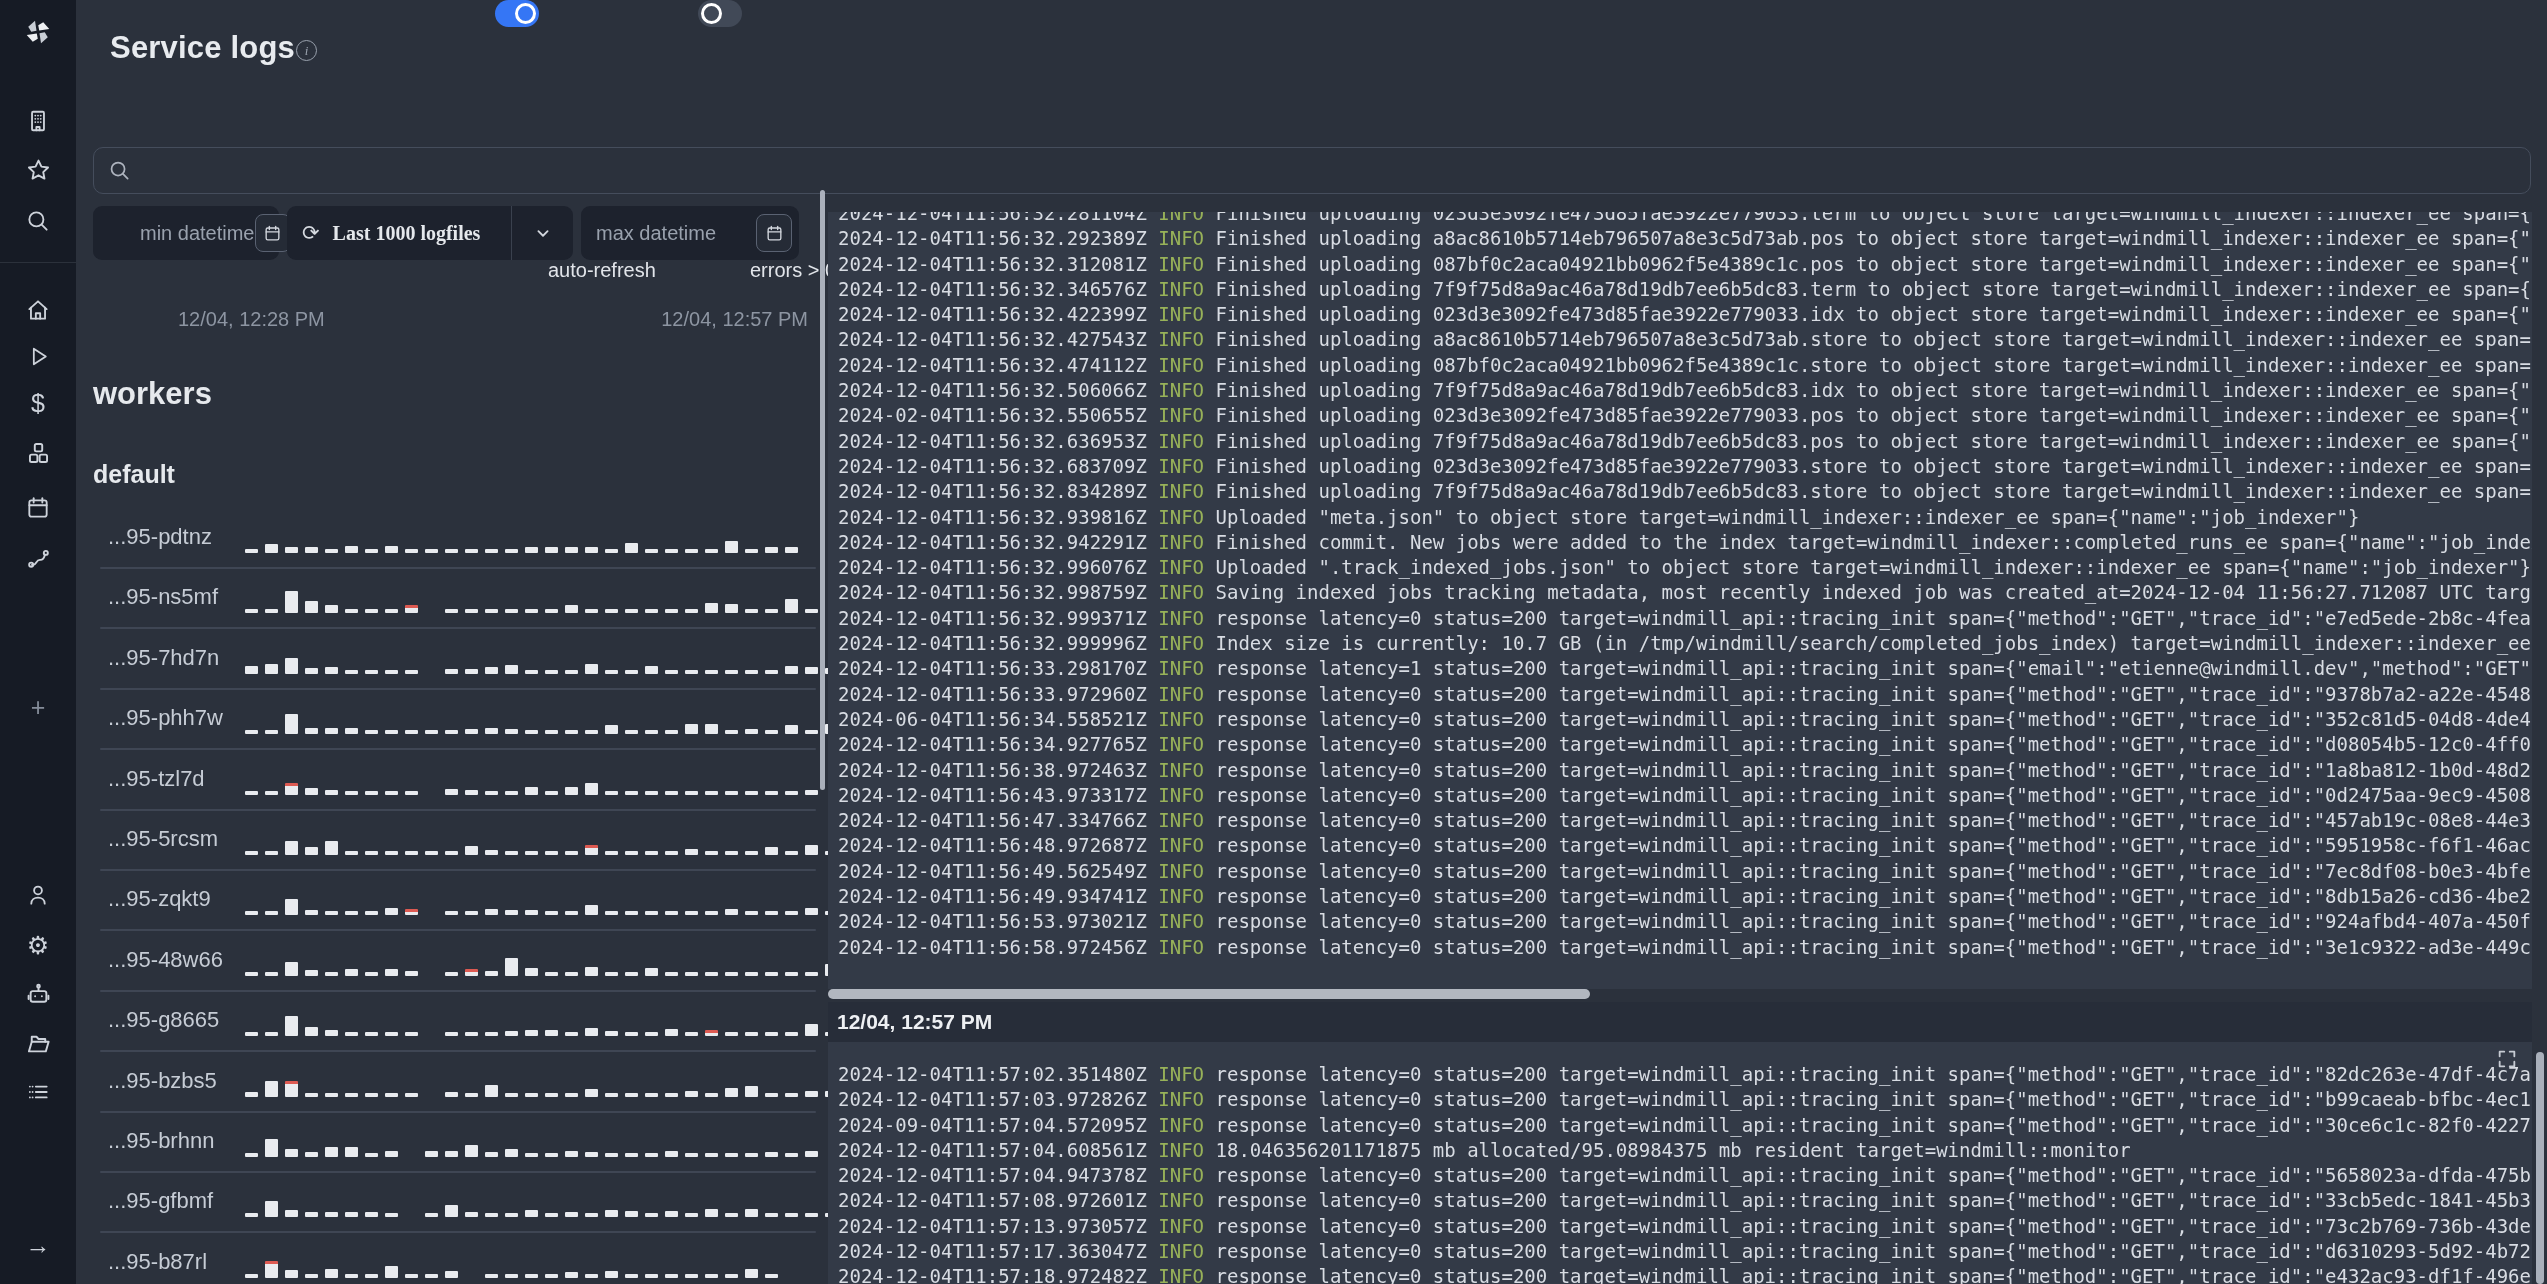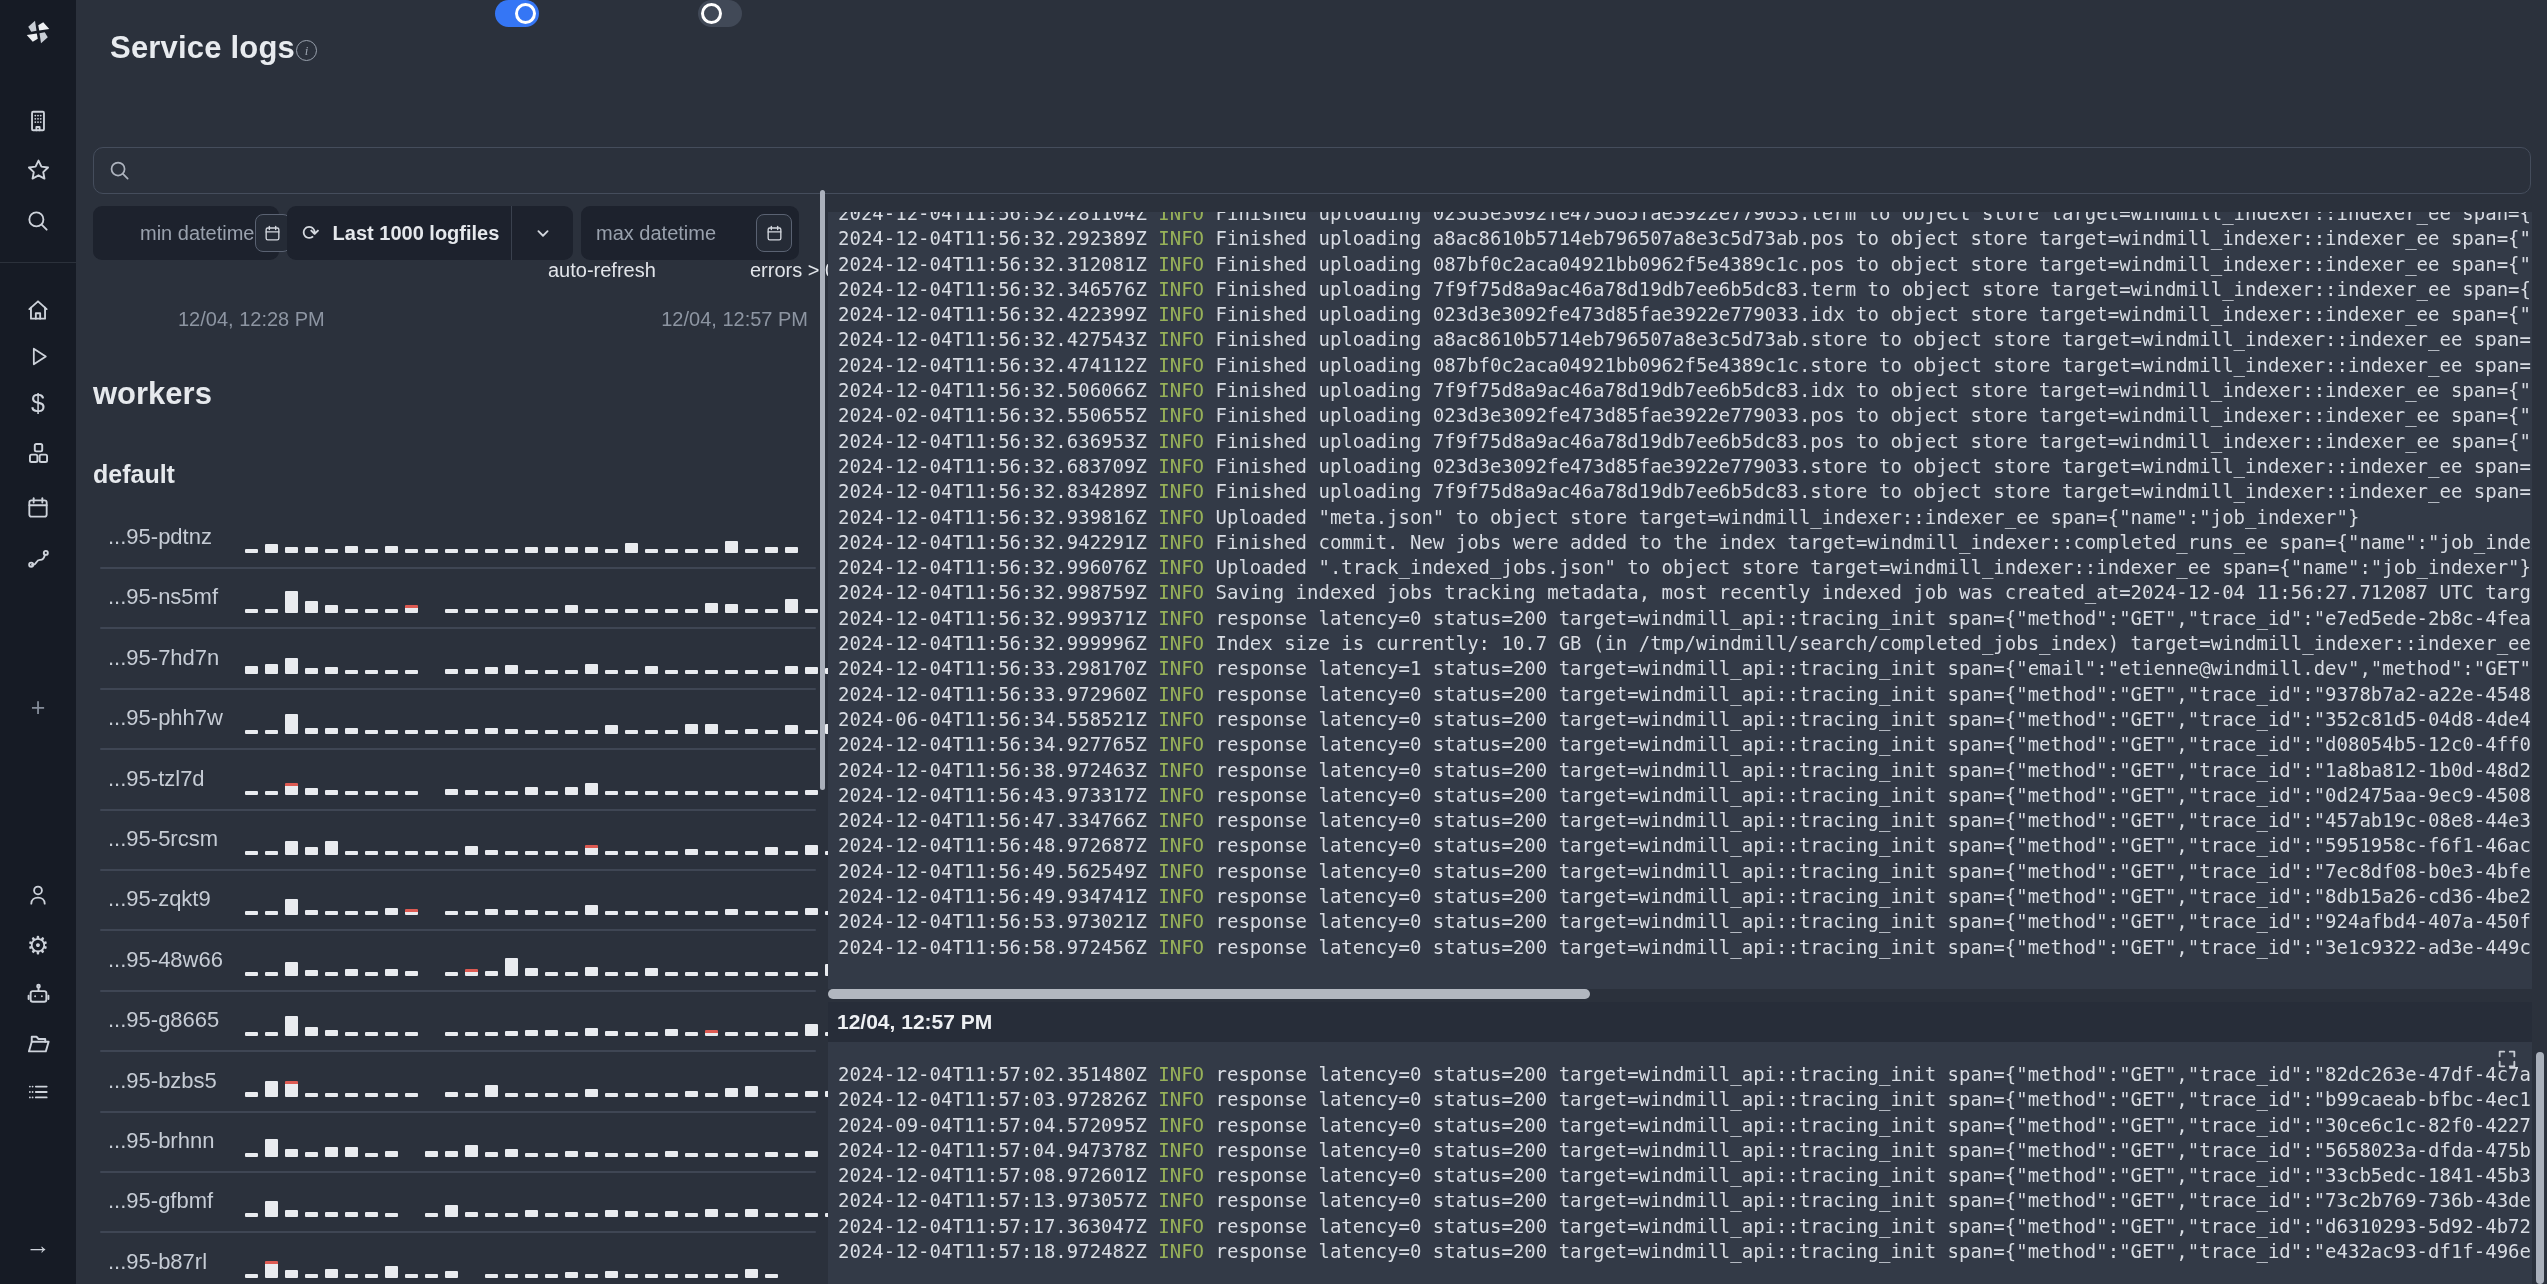--- a/index.html
+++ b/index.html
@@ -22,21 +22,21 @@
              color:#9aa2ae; font-size:13px; display:flex; align-items:center; justify-content:center; font-family:"Liberation Serif",serif; font-style:italic; }
 
   
   .searchbar { position:absolute; left:93px; top:147px; width:2438px; height:47px; border:1.5px solid #454d5c; border-radius:10px; display:flex; align-items:center; }
   .searchbar svg { margin-left:14px; stroke:#aeb4bf; fill:none; stroke-width:1.8; stroke-linecap:round; }
   .searchbar input { flex:1; background:transparent; border:none; outline:none; color:#e6e9ed; font-size:20px; padding:0 12px; font-family:"Liberation Sans",sans-serif; }
 
   
   .chip { position:absolute; top:206px; height:54px; background:#1d222d; border-radius:9px; display:flex; align-items:center; }
   .chip .lbl { font-size:20px; color:#99a1ad; padding-left:15px; white-space:nowrap; }
-  .chip .lbl.strong { color:#e5e8ec; font-weight:600; }
+  .chip .lbl.strong { color:#e5e8ec; font-weight:600;font-family:Liberation Serif, serif; }
   .cal-btn { width:36px; height:38px; border:1.5px solid #5a6272; border-radius:8px; background:#252b36; display:flex; align-items:center; justify-content:center; margin-left:auto; margin-right:7px; cursor:pointer; flex:none; }
   .cal-btn svg { stroke:#d3d7de; fill:none; stroke-width:1.7; stroke-linecap:round; }
   #chip-min { left:93px;  width:186px;padding-left:32px; }
   #chip-log { left:287px; width:286px; }
   #chip-max { left:581px; width:218px; }
   .refresh-g { color:#d6dae0; font-size:21px; margin-left:15px; margin-right:-2px; }
   .chev-sec { margin-left:auto; height:100%; width:62px; border-left:1.5px solid #3a414e; display:flex; align-items:center; justify-content:center; cursor:pointer; }
   .chev-sec svg { stroke:#d3d7de; fill:none; stroke-width:2; stroke-linecap:round; stroke-linejoin:round; }
   .toggle { position:absolute; width:44px; height:27px; border-radius:14px; cursor:pointer; }
   .toggle .knob { position:absolute; top:3px; width:21px; height:21px; border-radius:50%; border:3.5px solid #fff; }
@@ -741,20 +741,21 @@
       <div class="logline"><span class="ts">2024-12-04T11:56:58.972456Z </span><span class="lvl">INFO</span><span class="msg"> response latency=0 status=200 target=windmill_api::tracing_init span={"method":"GET","trace_id":"3e1c9322-ad3e-449c-8</span></div>
     </div>
   <div class="hscroll"></div>
   <div class="divider">
     <span>12/04, 12:57 PM</span>
   </div>
   <div class="logbox" id="log-bottom">
       <div class="logline"><span class="ts">2024-12-04T11:57:02.351480Z </span><span class="lvl">INFO</span><span class="msg"> response latency=0 status=200 target=windmill_api::tracing_init span={"method":"GET","trace_id":"82dc263e-47df-4c7a-b</span></div>
       <div class="logline"><span class="ts">2024-12-04T11:57:03.972826Z </span><span class="lvl">INFO</span><span class="msg"> response latency=0 status=200 target=windmill_api::tracing_init span={"method":"GET","trace_id":"b99caeab-bfbc-4ec1-8</span></div>
       <div class="logline"><span class="ts">2024-09-04T11:57:04.572095Z </span><span class="lvl">INFO</span><span class="msg"> response latency=0 status=200 target=windmill_api::tracing_init span={"method":"GET","trace_id":"30ce6c1c-82f0-4227-9</span></div>
+      <div class="logline"><span class="ts">2024-12-04T11:57:04.608561Z </span><span class="lvl">INFO</span><span class="msg"> 18.046356201171875 mb allocated/95.08984375 mb resident target=windmill::monitor</span></div>
       <div class="logline"><span class="ts">2024-12-04T11:57:04.947378Z </span><span class="lvl">INFO</span><span class="msg"> response latency=0 status=200 target=windmill_api::tracing_init span={"method":"GET","trace_id":"5658023a-dfda-475b-9</span></div>
       <div class="logline"><span class="ts">2024-12-04T11:57:08.972601Z </span><span class="lvl">INFO</span><span class="msg"> response latency=0 status=200 target=windmill_api::tracing_init span={"method":"GET","trace_id":"33cb5edc-1841-45b3-8</span></div>
       <div class="logline"><span class="ts">2024-12-04T11:57:13.973057Z </span><span class="lvl">INFO</span><span class="msg"> response latency=0 status=200 target=windmill_api::tracing_init span={"method":"GET","trace_id":"73c2b769-736b-43de-a</span></div>
       <div class="logline"><span class="ts">2024-12-04T11:57:17.363047Z </span><span class="lvl">INFO</span><span class="msg"> response latency=0 status=200 target=windmill_api::tracing_init span={"method":"GET","trace_id":"d6310293-5d92-4b72-a</span></div>
       <div class="logline"><span class="ts">2024-12-04T11:57:18.972482Z </span><span class="lvl">INFO</span><span class="msg"> response latency=0 status=200 target=windmill_api::tracing_init span={"method":"GET","trace_id":"e432ac93-df1f-496e-9</span></div>
     </div>
   <div class="expand">
     <svg width="22" height="22" viewBox="0 0 24 24">
         <path d="M4 9V4h5"></path>
         <path d="M15 4h5v5"></path>

